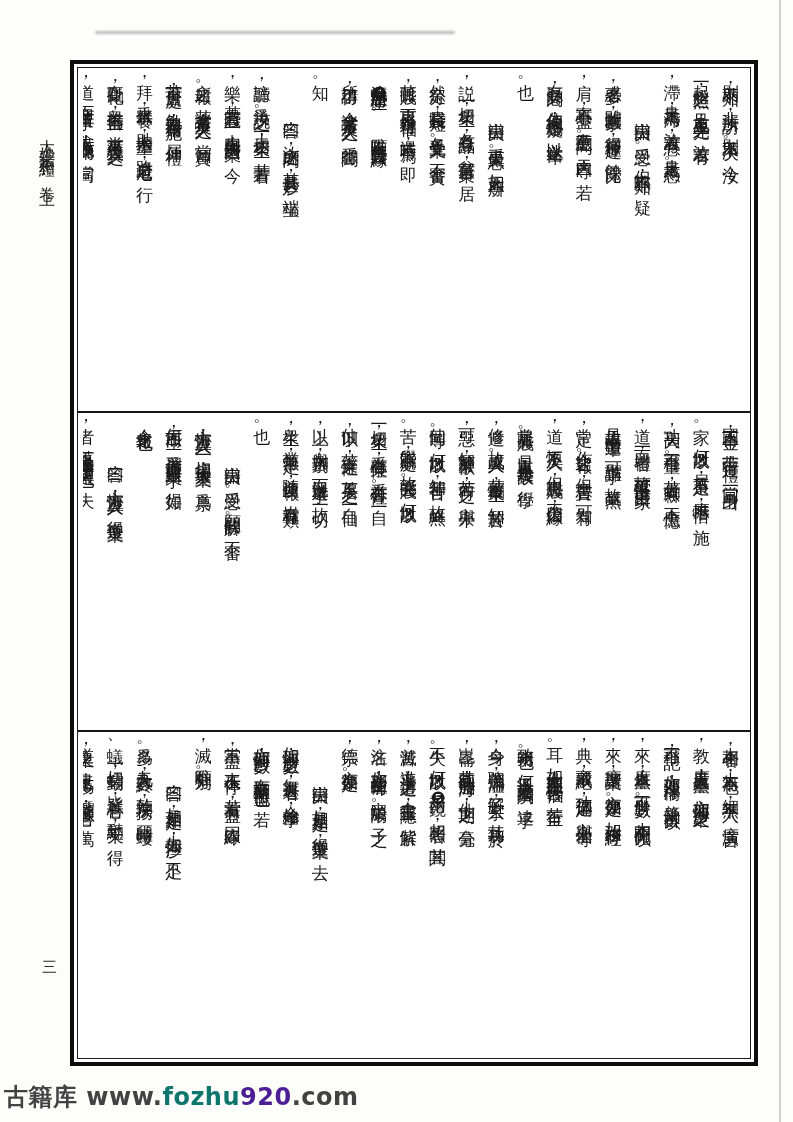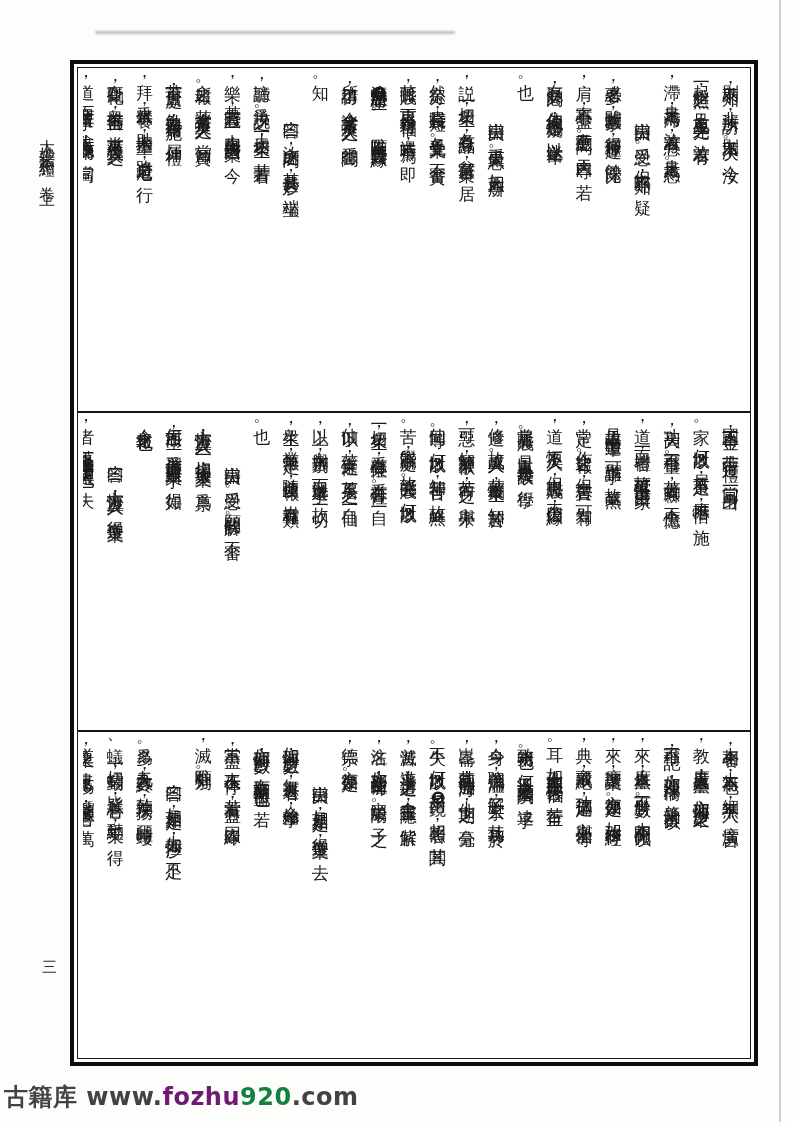--- a/index.html
+++ b/index.html
@@ -34,22 +34,22 @@
   
   .margin-title{position:absolute;left:36px;top:126px;
     writing-mode:vertical-rl;text-orientation:upright;
     font-size:16px;letter-spacing:4px;color:#232323;}
   .folio{position:absolute;left:42px;top:958px;font-size:15px;color:#2a2a2a;}
   
   .watermark{position:absolute;left:4px;top:1081px;
     font-family:"DejaVu Sans","Liberation Sans",sans-serif;
     font-weight:bold;font-size:24px;letter-spacing:0.5px;
     color:#424242;filter:blur(0.3px);white-space:nowrap;}
-  .wm-green{color:#701a75;}
-  .wm-red{color:#15803d;}
+  .wm-green{color:#0f766e;}
+  .wm-red{color:#4c1d95;}
 </style>
 </head>
 <body>
 
 <div class="scan-smudge-top"></div>
 <div class="scan-edge-right"></div>
 
 <div class="margin-title">太上妙法本相經　卷上</div>
 <div class="folio">三</div>
 

